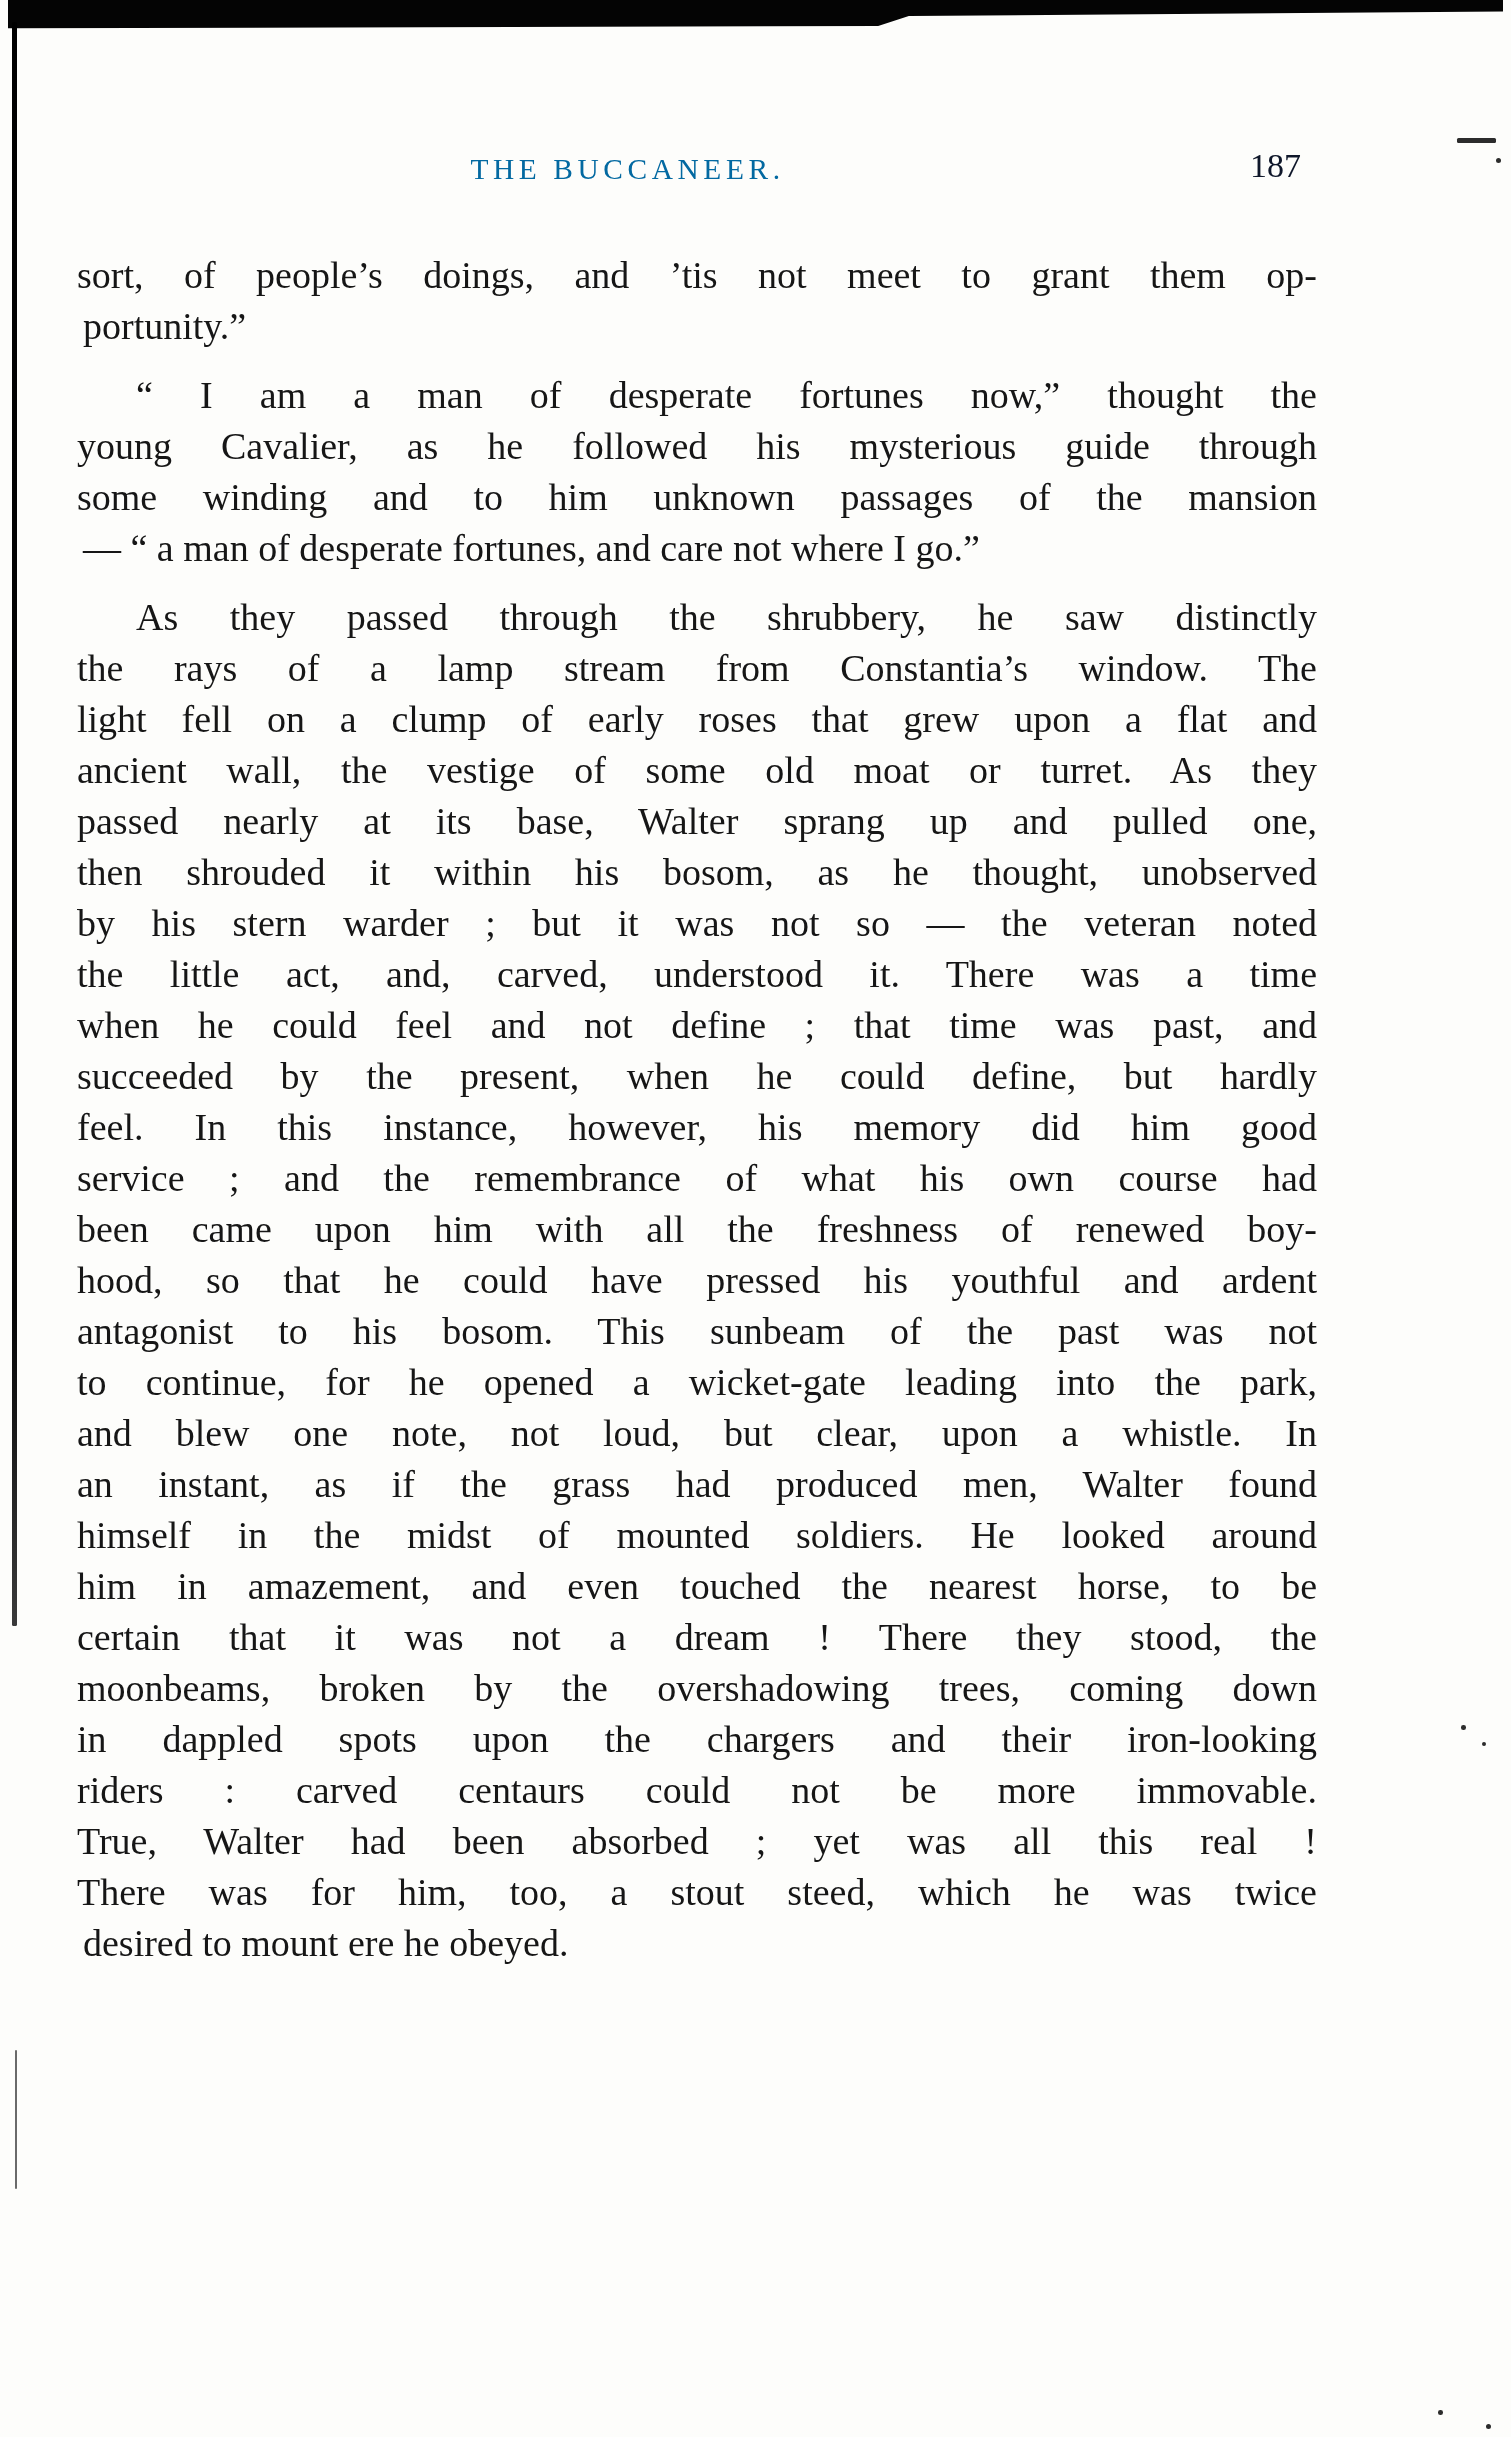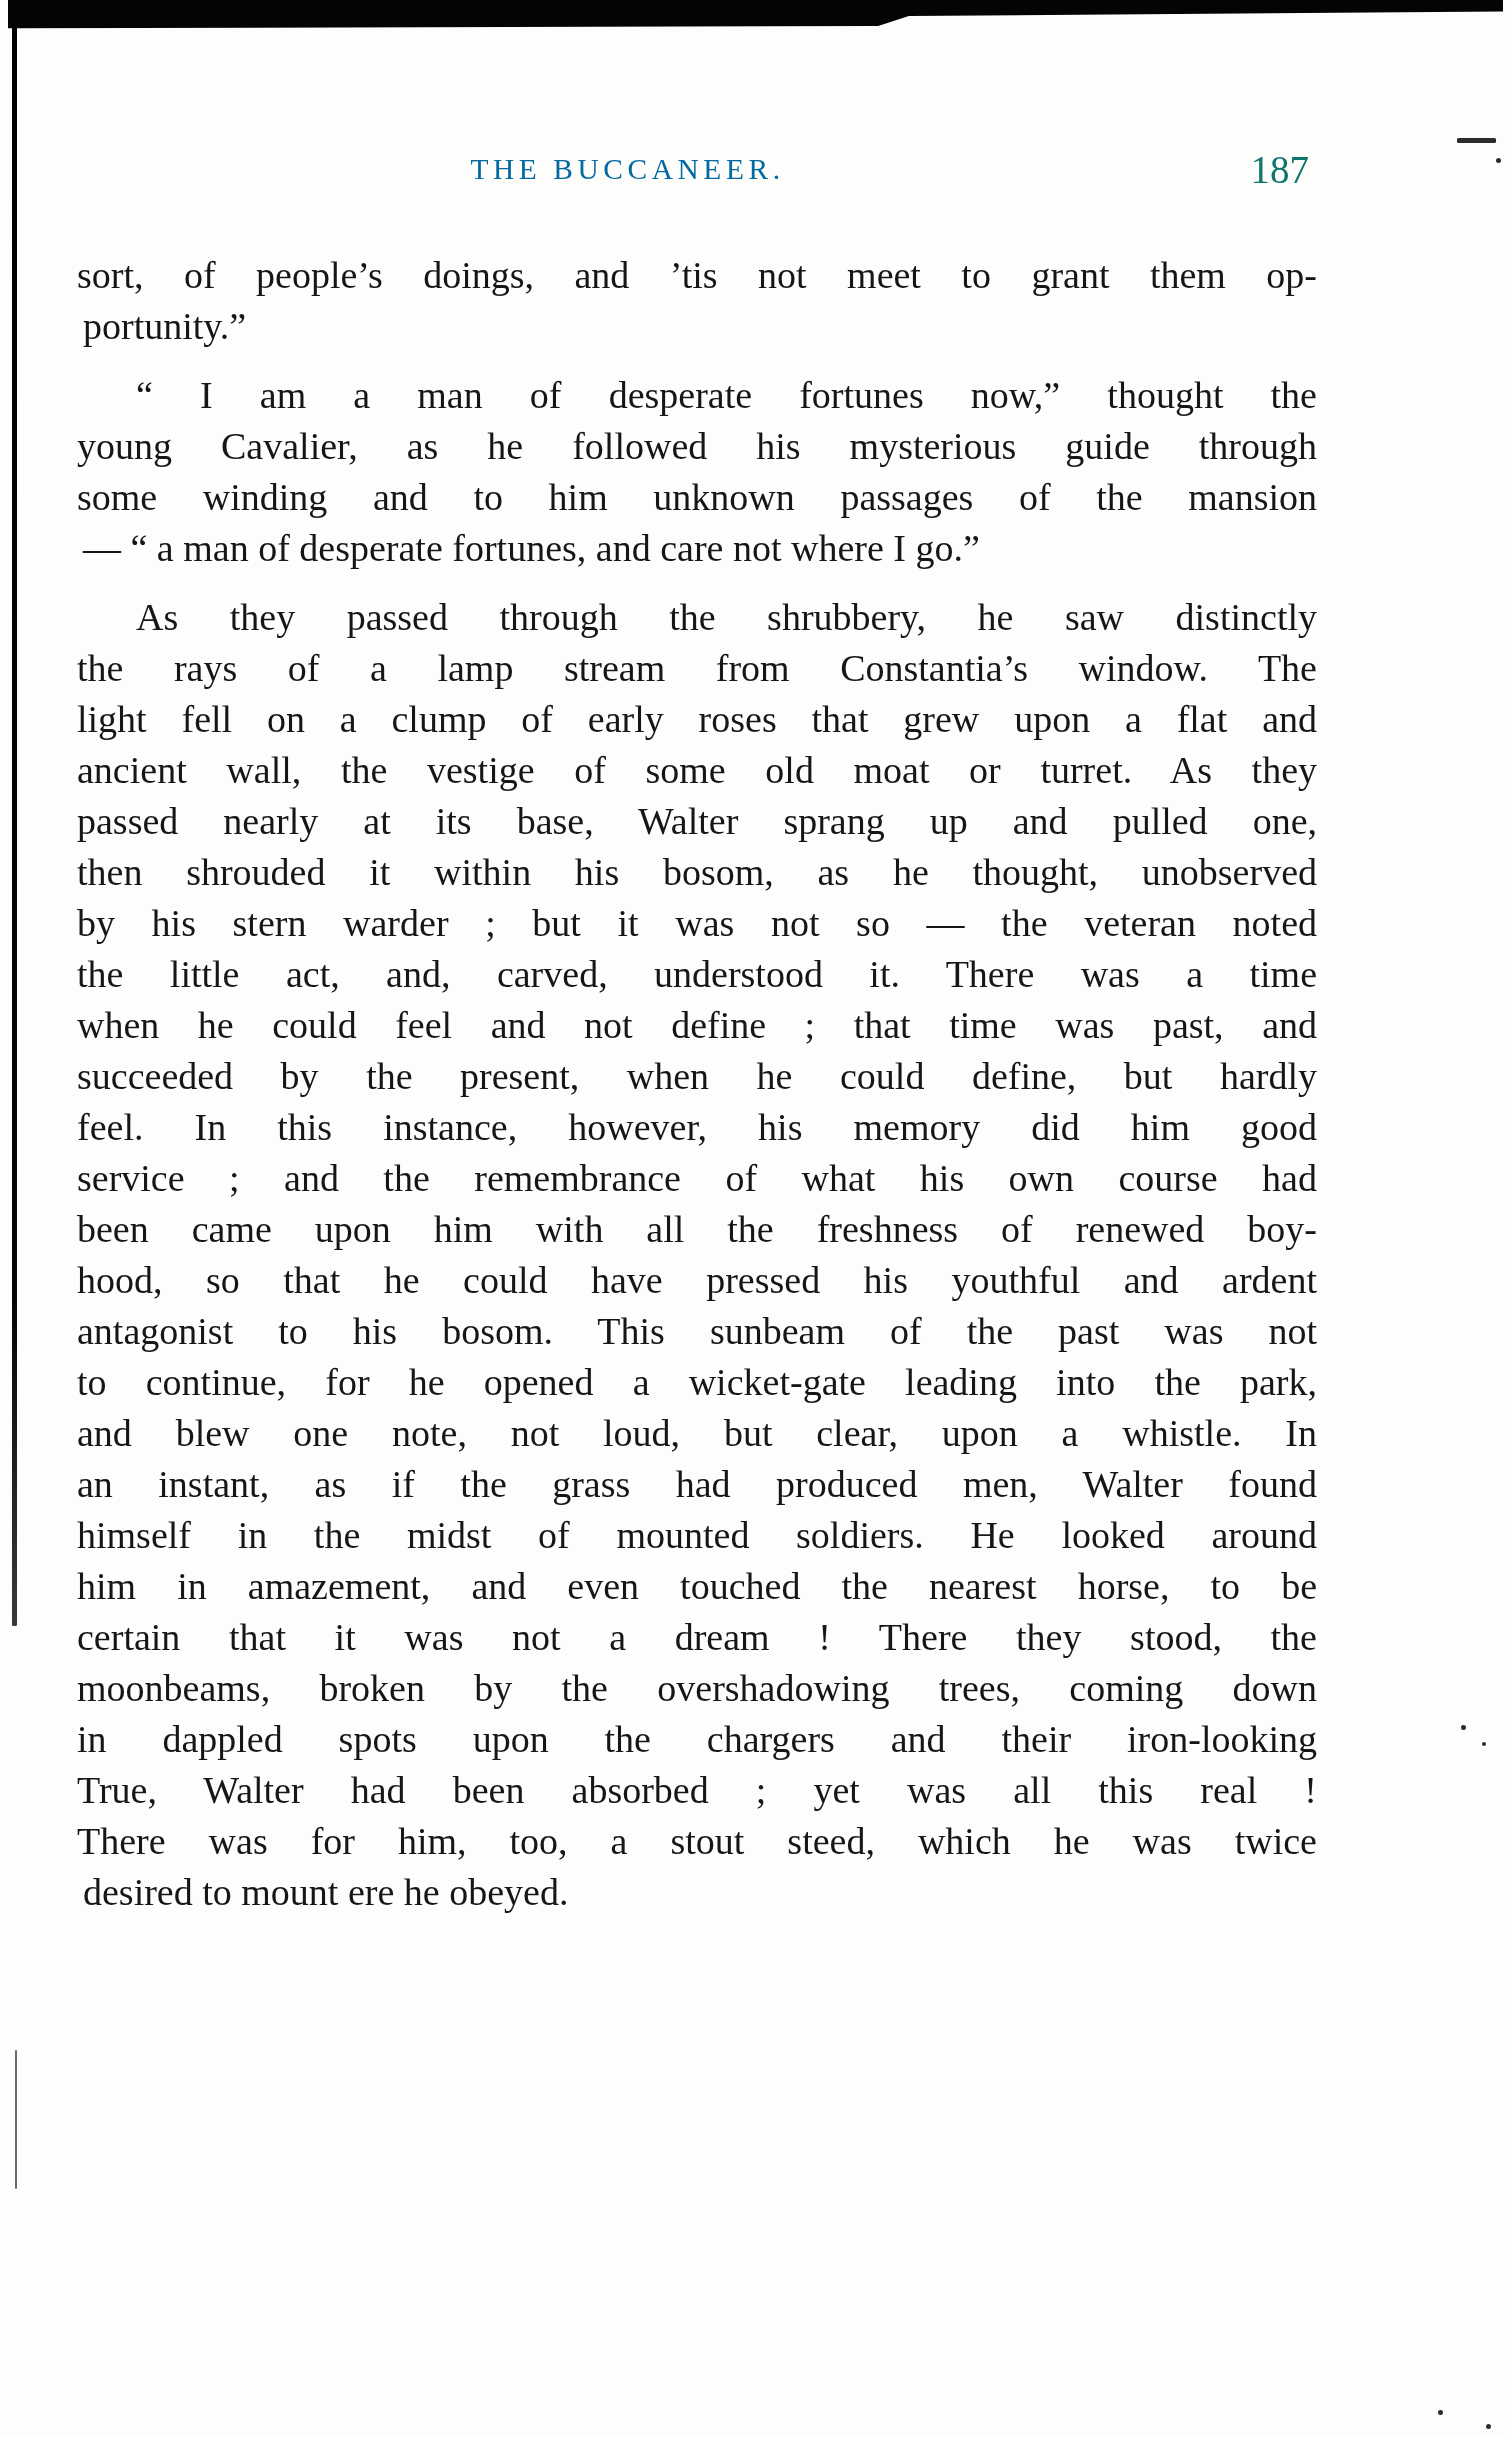--- a/index.html
+++ b/index.html
@@ -58,23 +58,23 @@
     position: absolute;
     left: 0; right: 139px;
     text-align: center;
     font-size: 29.4px;
     letter-spacing: 4.6px;
     color: #0369a1;
     white-space: nowrap;
   }
   .page-number {
     position: absolute;
-    right: 8px; top: -6.2px;
-    font-size: 39px;
-    color: #0f766e;
+    right: 16px; top: -6.2px;
+    font-size: 34px;
+    color: #0f172a;
   }
 
   
   .text-block {
     position: absolute;
     left: 77px; top: 250px;
     width: 1240px;
     font-size: 38px;
     line-height: 51px;
   }
@@ -139,20 +139,21 @@
         <div class="line">hood, so that he could have pressed his youthful and ardent</div>
         <div class="line">antagonist to his bosom.  This sunbeam of the past was not</div>
         <div class="line">to continue, for he opened a wicket-gate leading into the park,</div>
         <div class="line">and blew one note, not loud, but clear, upon a whistle.  In</div>
         <div class="line">an instant, as if the grass had produced men, Walter found</div>
         <div class="line">himself in the midst of mounted soldiers.  He looked around</div>
         <div class="line">him in amazement, and even touched the nearest horse, to be</div>
         <div class="line">certain that it was not a dream !  There they stood, the</div>
         <div class="line">moonbeams, broken by the overshadowing trees, coming down</div>
         <div class="line">in dappled spots upon the chargers and their iron-looking</div>
+        <div class="line">riders :  carved centaurs could not be more immovable.</div>
         <div class="line">True, Walter had been absorbed ;  yet was all this real !</div>
         <div class="line">There was for him, too, a stout steed, which he was twice</div>
         <div class="line last">desired to mount ere he obeyed.</div>
       </div>
     </main>
 
 </div>
 
 
 </body></html>

